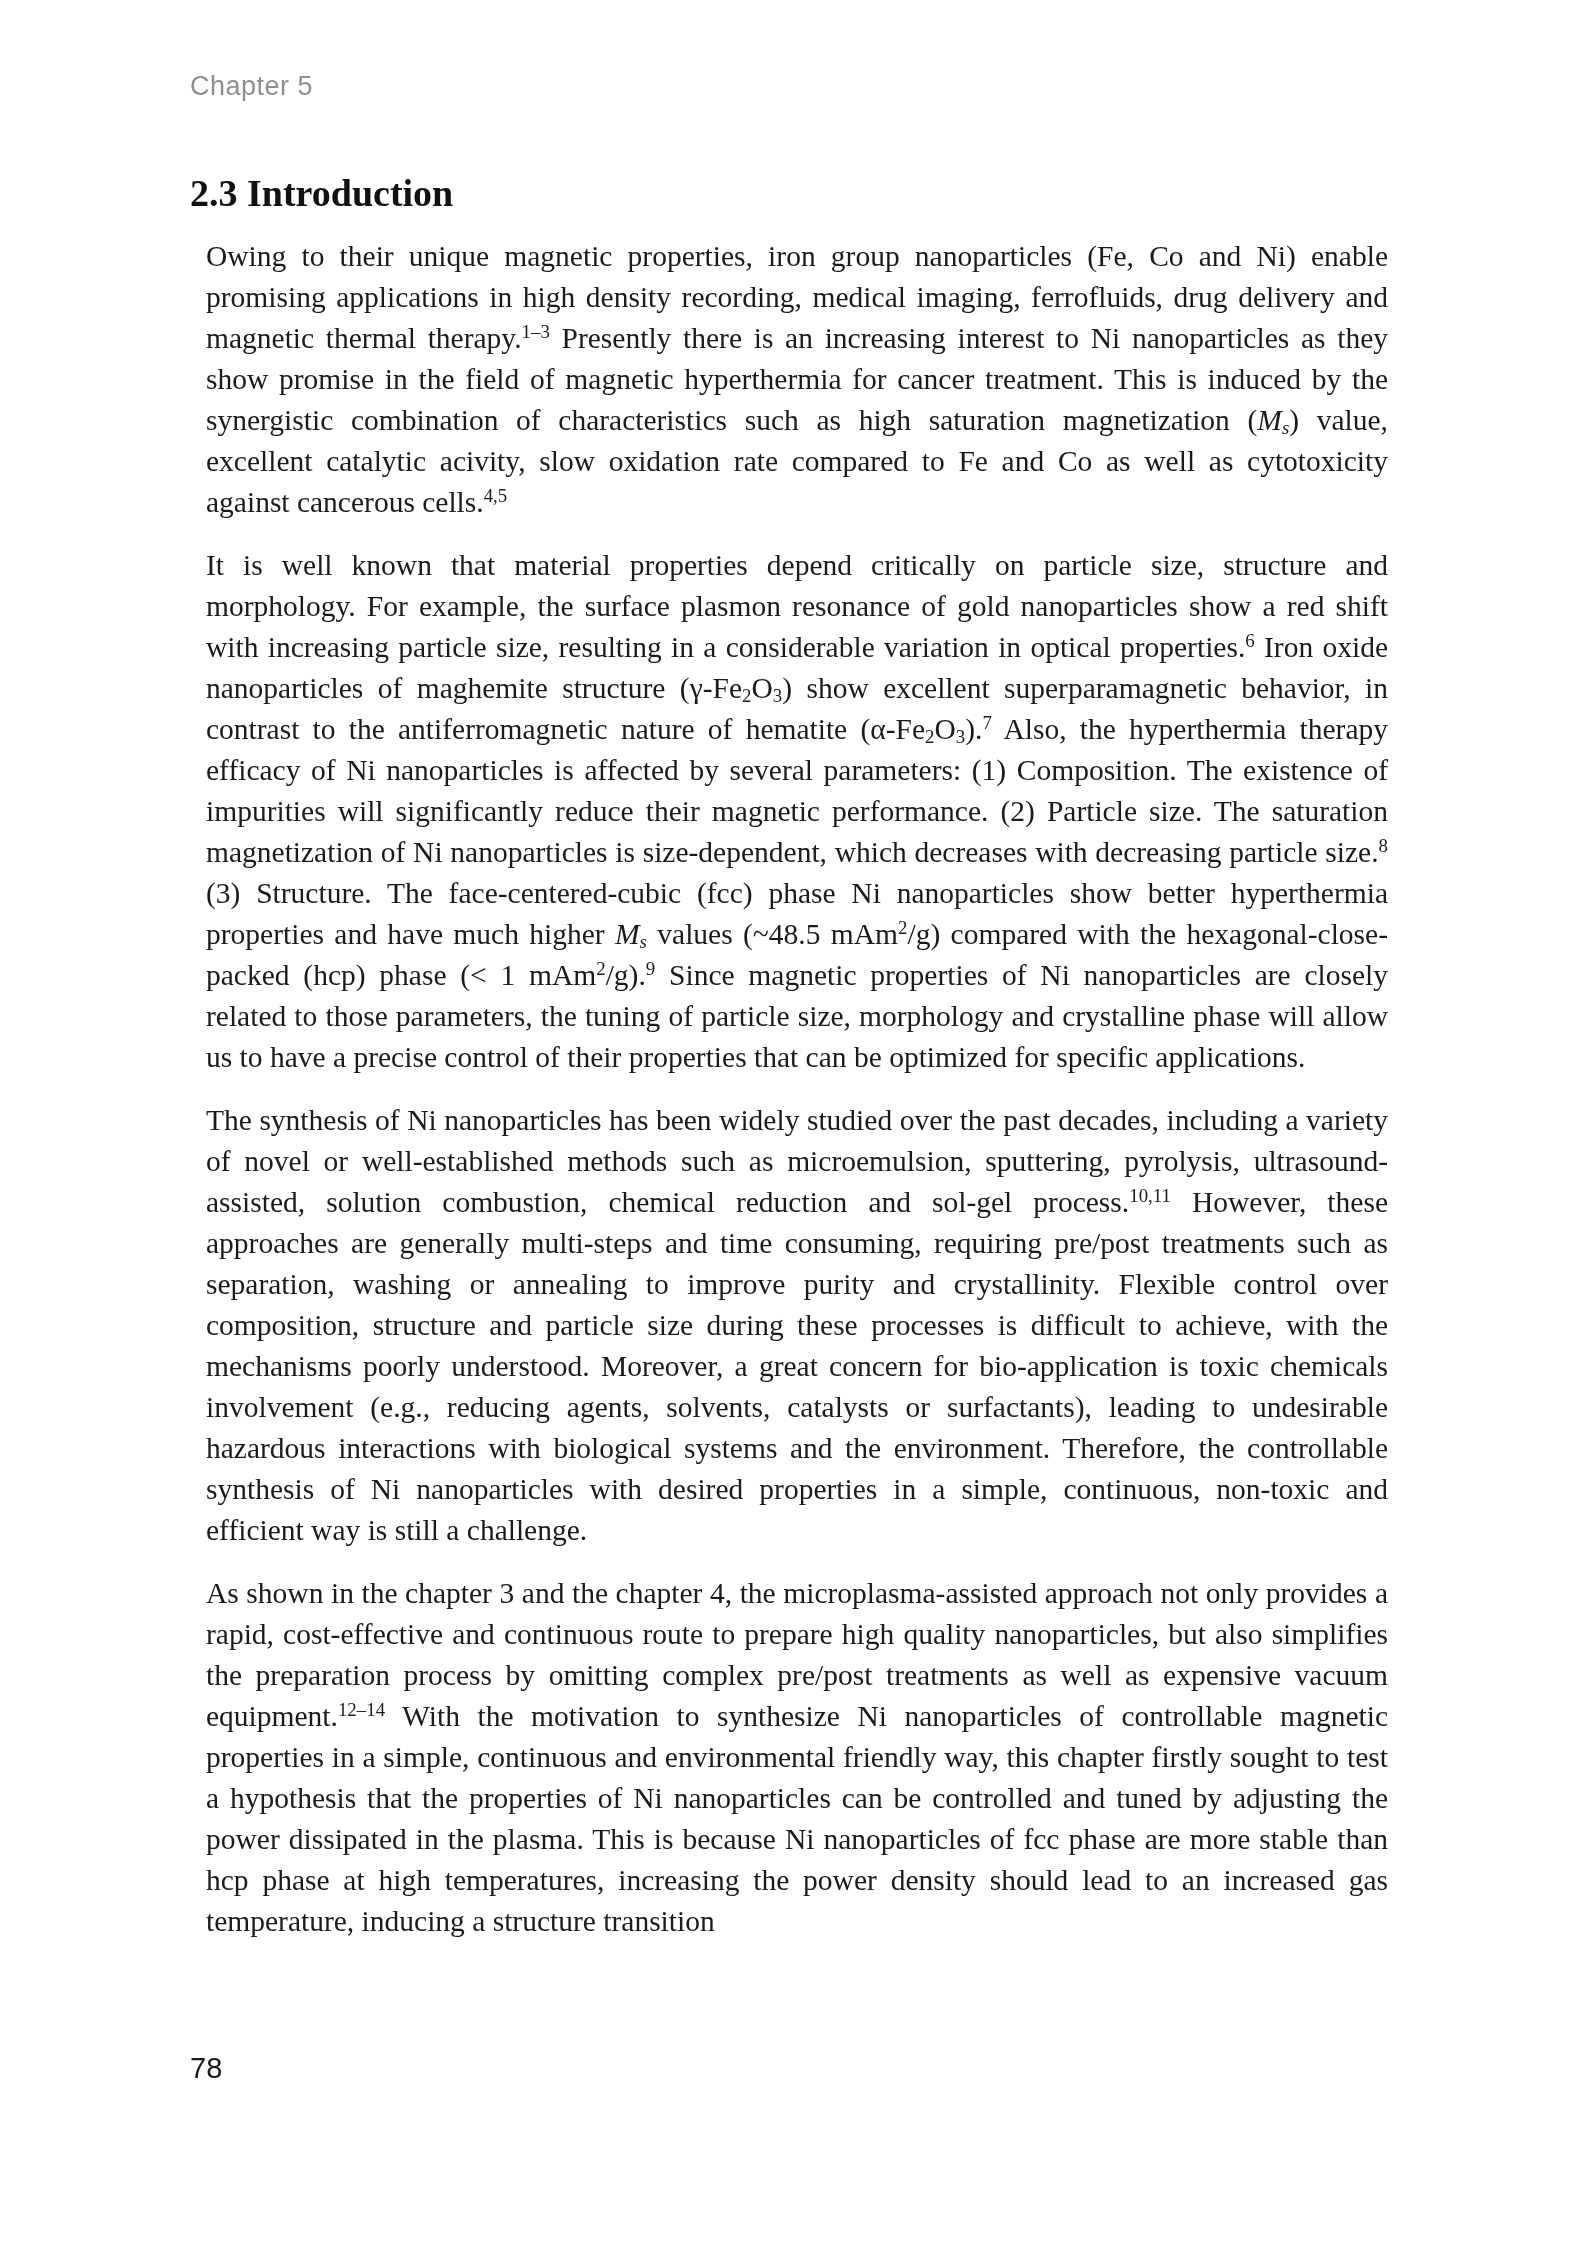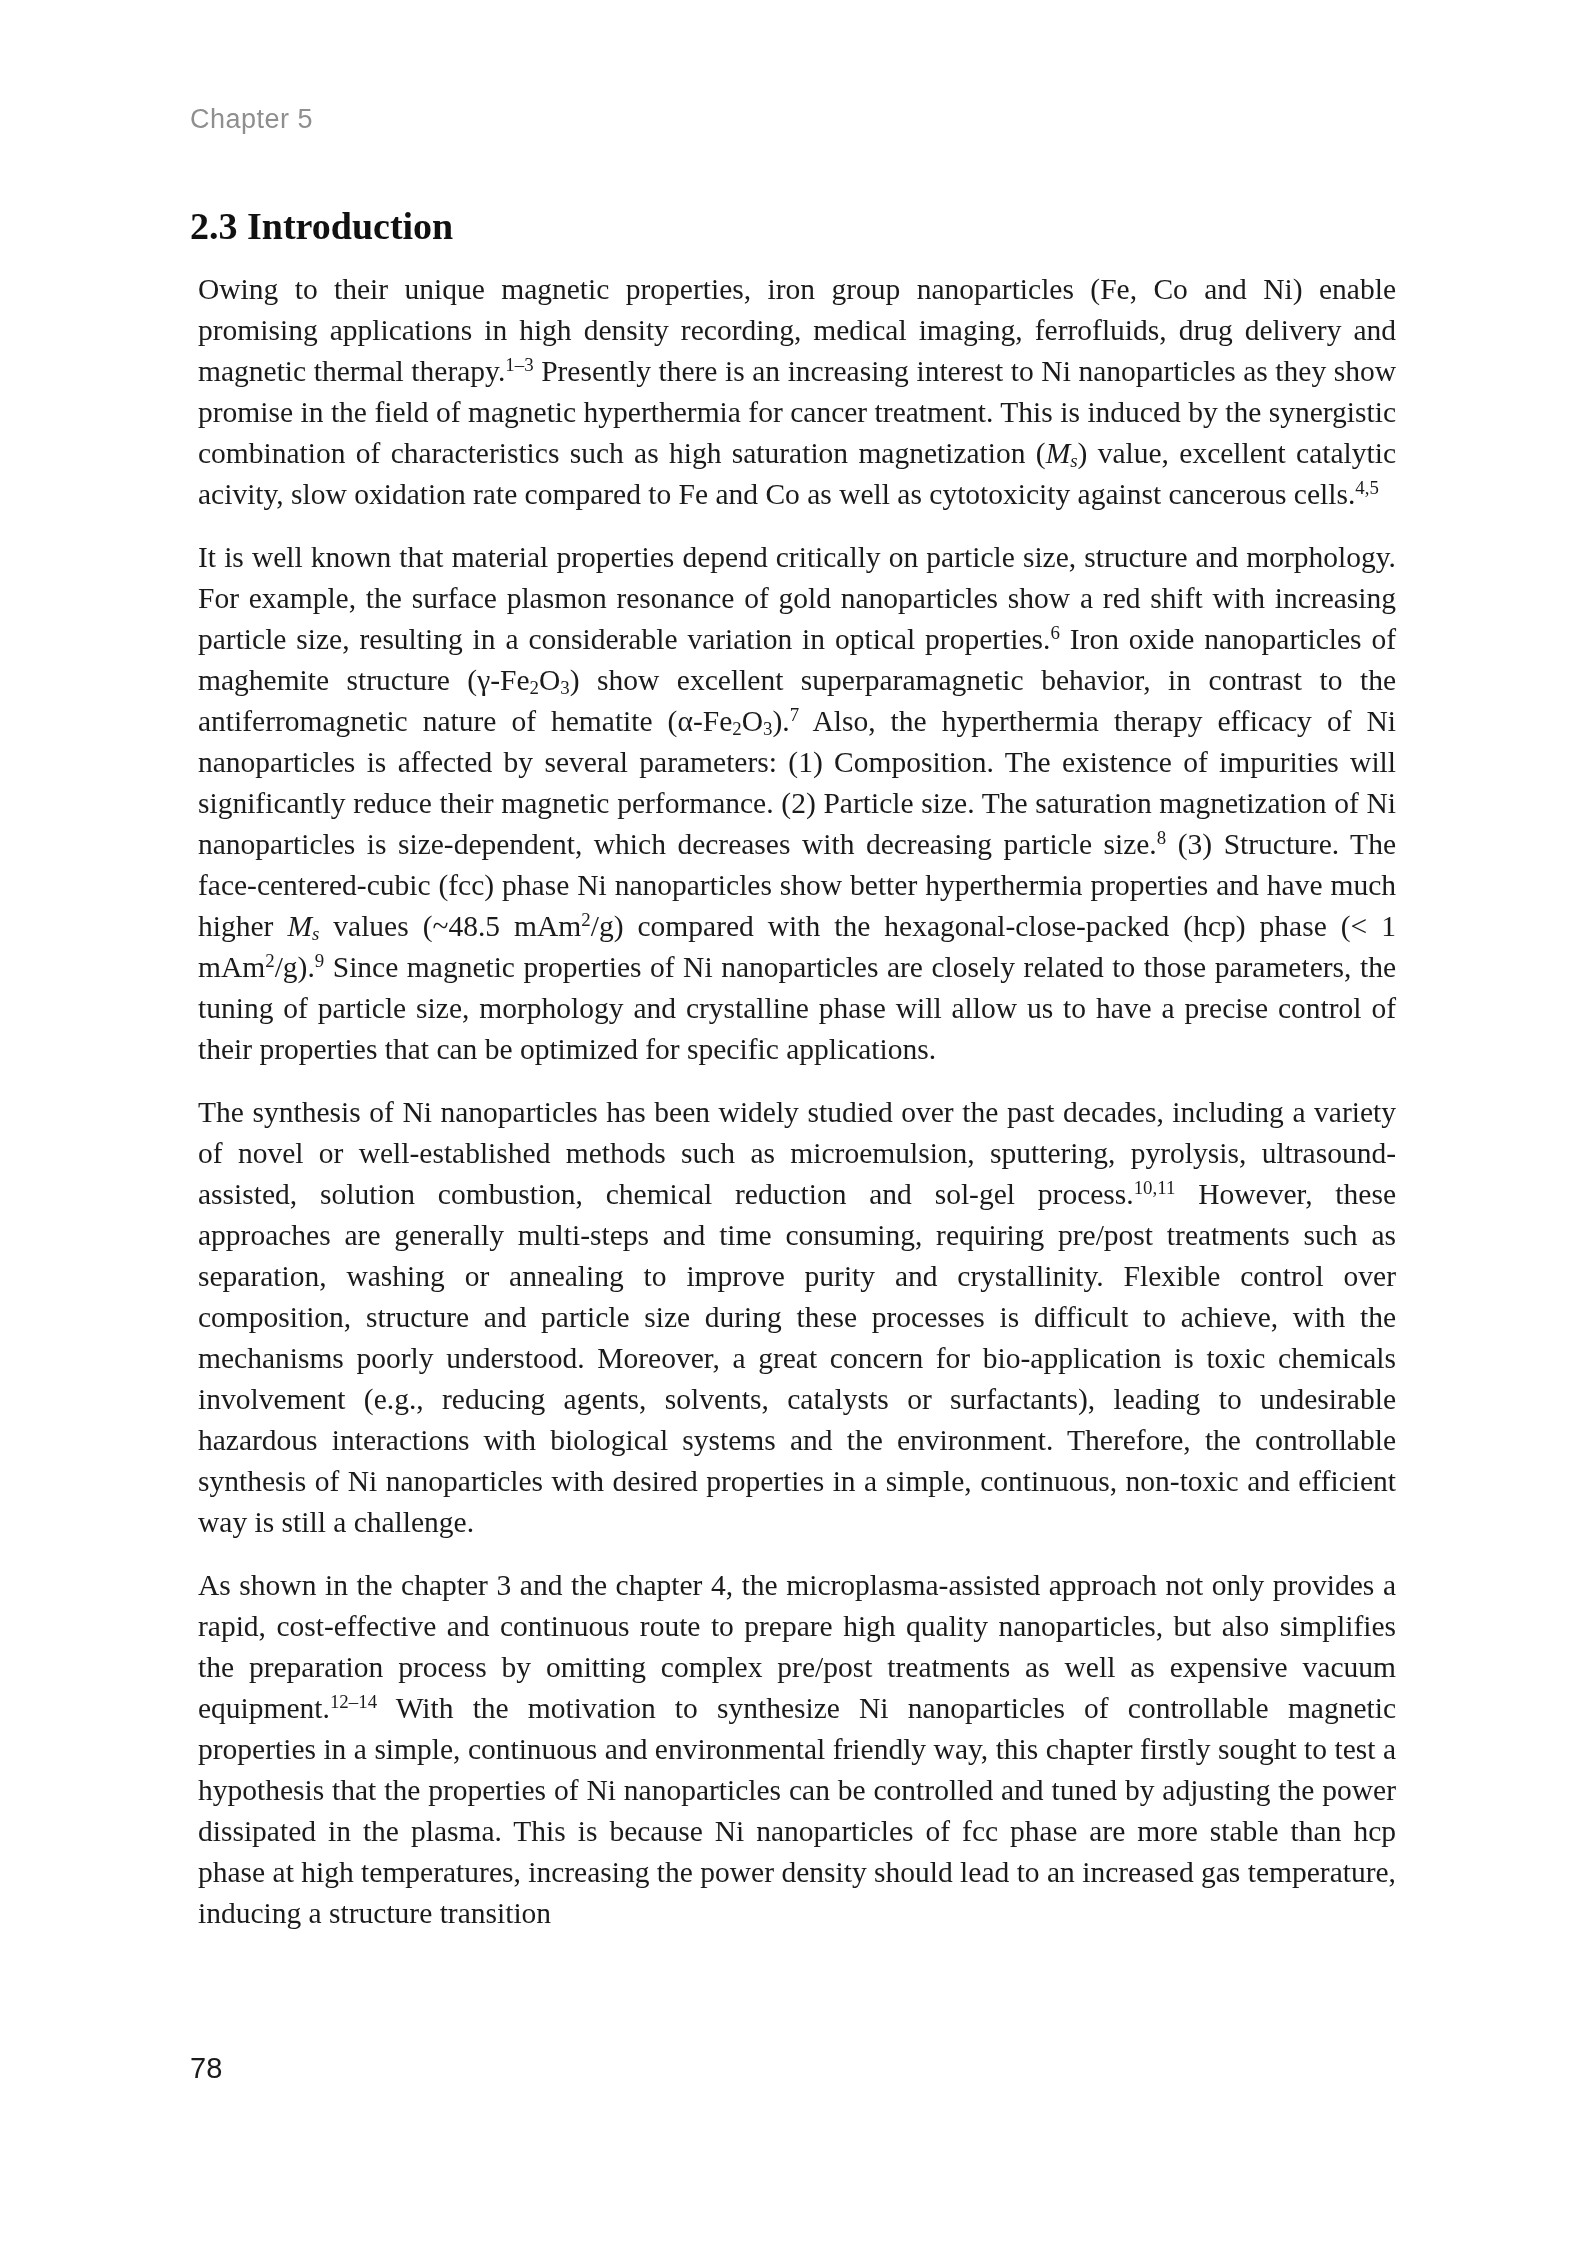--- a/index.html
+++ b/index.html
@@ -10,21 +10,21 @@
     background: #ffffff;
     overflow: hidden;
     font-family: "Liberation Serif", "DejaVu Serif", serif;
     color: #1b1b1b;
   }
   .content {
     position: absolute;
     left: 190px;
     top: 0;
     width: 1214px;
-    padding-top: 103px;
+    padding-top: 70px;
   }
   .chapter-header {
     font-family: "Liberation Sans", "DejaVu Sans", sans-serif;
     font-size: 27px;
     line-height: 1.2;
     font-weight: 400;
     color: #8f8f8f;
     letter-spacing: 0.5px;
   }
   .section-title {
@@ -35,21 +35,21 @@
     font-weight: 700;
     color: #111111;
   }
   .body-text {
     margin-top: 20px;
     font-size: 29.5px;
     line-height: 41px;
     text-align: justify;
   }
   .body-text p {
-    margin: 8px;
+    margin: 16px;
     padding: 0;
   }
   .body-text p + p {
     margin-top: 22px;
   }
   .seg-sup {
     font-size: 0.64em;
     position: relative;
     top: -0.52em;
     line-height: 0;

